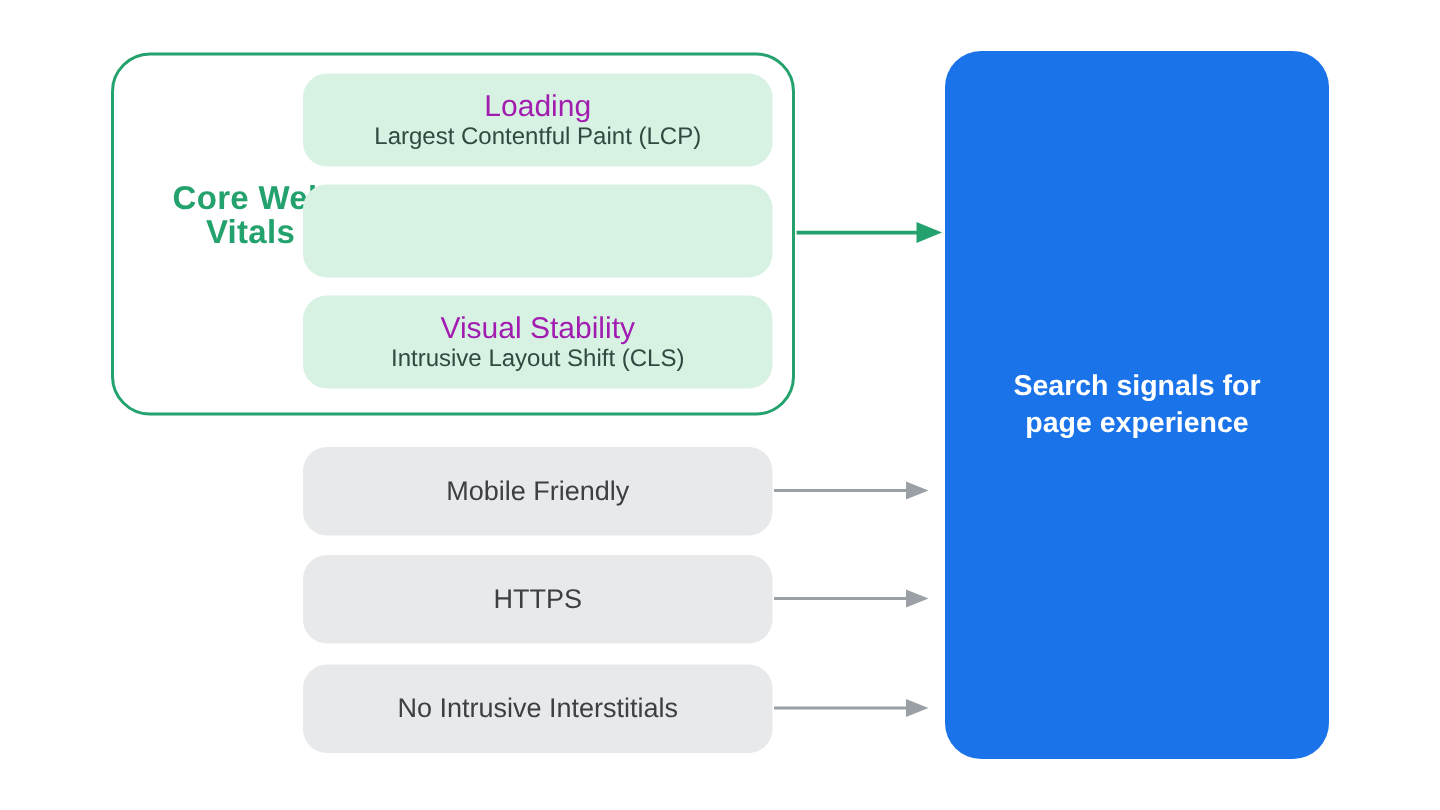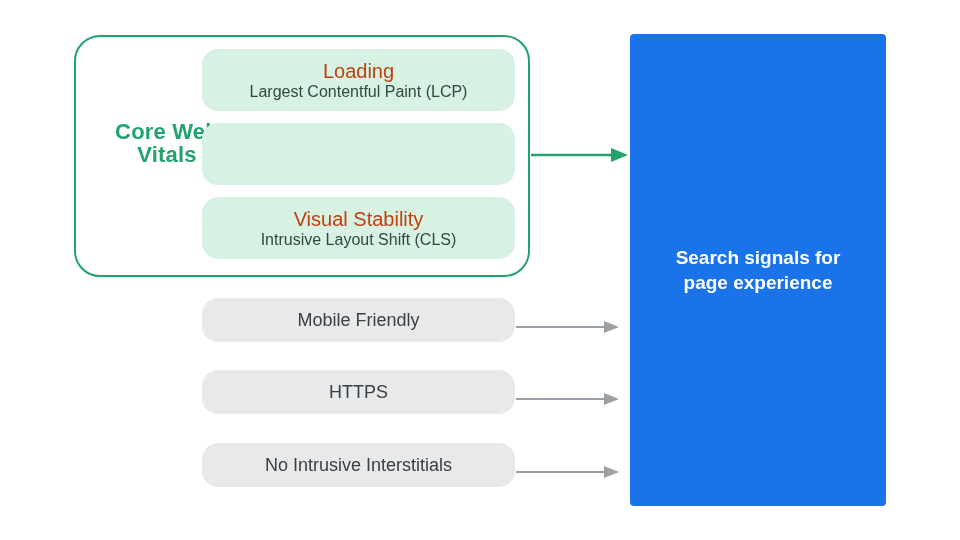--- a/index.html
+++ b/index.html
@@ -53,24 +53,24 @@
     justify-content: center;
     text-align: center;
     box-sizing: border-box;
   }
   .pill.mint {
     background: #d7f1e3;
     height: 62px;
   }
   .pill.gray {
     background: #e8e9eb;
-    height: 44px;
+    height: 59px;
   }
   .pill-title {
-    color: #c2410c;
+    color: #a21caf;
     font-size: 20px;
     font-weight: 500;
     line-height: 22px;
   }
   .pill-sub {
     color: #2f4a41;
     font-size: 16px;
     font-weight: 400;
     line-height: 16px;
     margin-top: 2px;
@@ -82,21 +82,21 @@
   }
 
   
   .target-box {
     position: absolute;
     left: 630px;
     top: 34px;
     width: 256px;
     height: 472px;
     background: #1a73e8;
-    border-radius: 4px;
+    border-radius: 24px;
     display: flex;
     align-items: center;
     justify-content: center;
   }
   .target-label {
     width: 180px;
     text-align: center;
     color: #ffffff;
     font-size: 19px;
     font-weight: 700;

